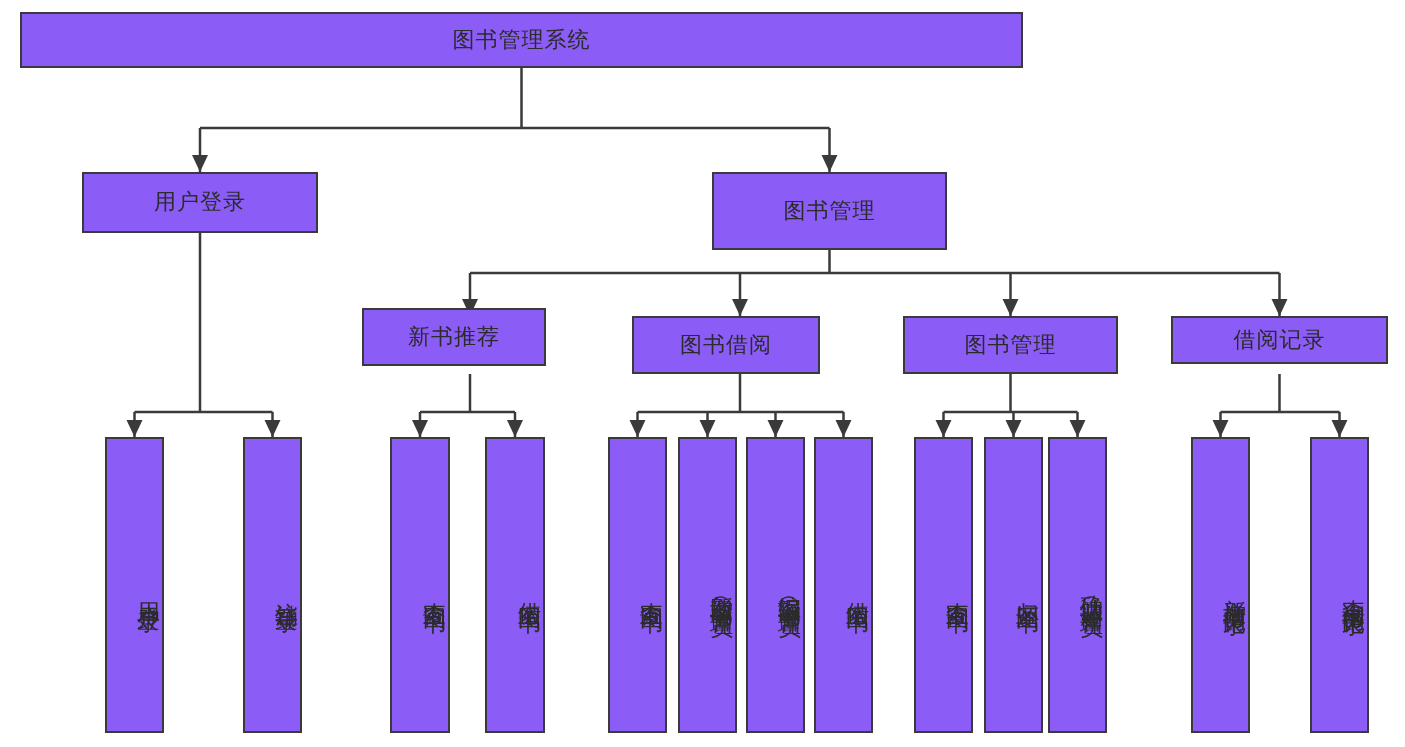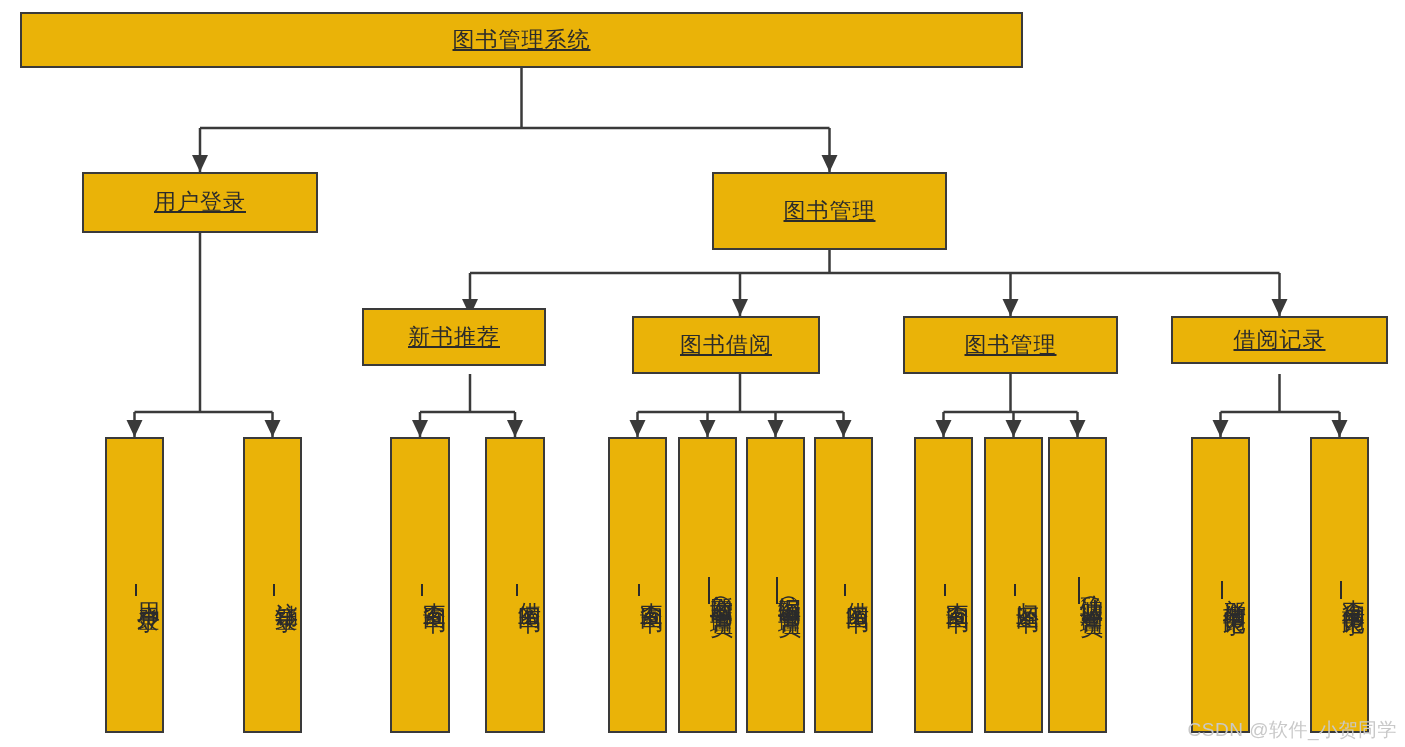--- a/index.html
+++ b/index.html
@@ -1,22 +1,22 @@
 <!DOCTYPE html>
 <html><head>
 <meta charset="utf-8">
 <style>
   html,body{margin:0;padding:0;background:#ffffff;}
   body{width:1405px;height:747px;overflow:hidden;
        font-family:"Liberation Sans","DejaVu Sans",sans-serif;}
   #stage{position:relative;width:1405px;height:747px;background:#fff;}
   svg#wires{position:absolute;left:0;top:0;width:1405px;height:747px;}
-  .node{position:absolute;box-sizing:border-box;background:#eab308;
+  .node{position:absolute;box-sizing:border-box;background:#8b5cf6;
         border:2.5px solid #3a3a3a;display:flex;align-items:center;
-        justify-content:center;color:#2b2b2b;text-decoration:underline;}
+        justify-content:center;color:#2b2b2b;}
   .node.h{font-size:22px;line-height:1.1;letter-spacing:1px;}
   .node.v{writing-mode:vertical-rl;text-orientation:upright;
           font-size:23px;line-height:1.18;letter-spacing:3px;
           padding-top:10px;align-items:flex-start;justify-content:center;}
   .node .lbl{white-space:pre;}
   .node.v .lbl{white-space:normal;}
   #watermark{position:absolute;right:8px;bottom:4px;font-size:19px;
              color:#c9c9c9;letter-spacing:0.5px;white-space:nowrap;
              user-select:none;}
 </style>
@@ -133,14 +133,13 @@
       <div class="node v" style="left: 1048px; top: 437px; width: 59px; height: 296px;">
         <span class="lbl">确认归还（管理员）</span>
       </div>
       <div class="node v" style="left: 1191px; top: 437px; width: 59px; height: 296px;">
         <span class="lbl">新增借阅记录</span>
       </div>
       <div class="node v" style="left: 1310px; top: 437px; width: 59px; height: 296px;">
         <span class="lbl">查询借阅记录</span>
       </div>
     </div>
-  <div id="watermark">CSDN @软件_小贺同学</div>
 </div>
 
 </body></html>

